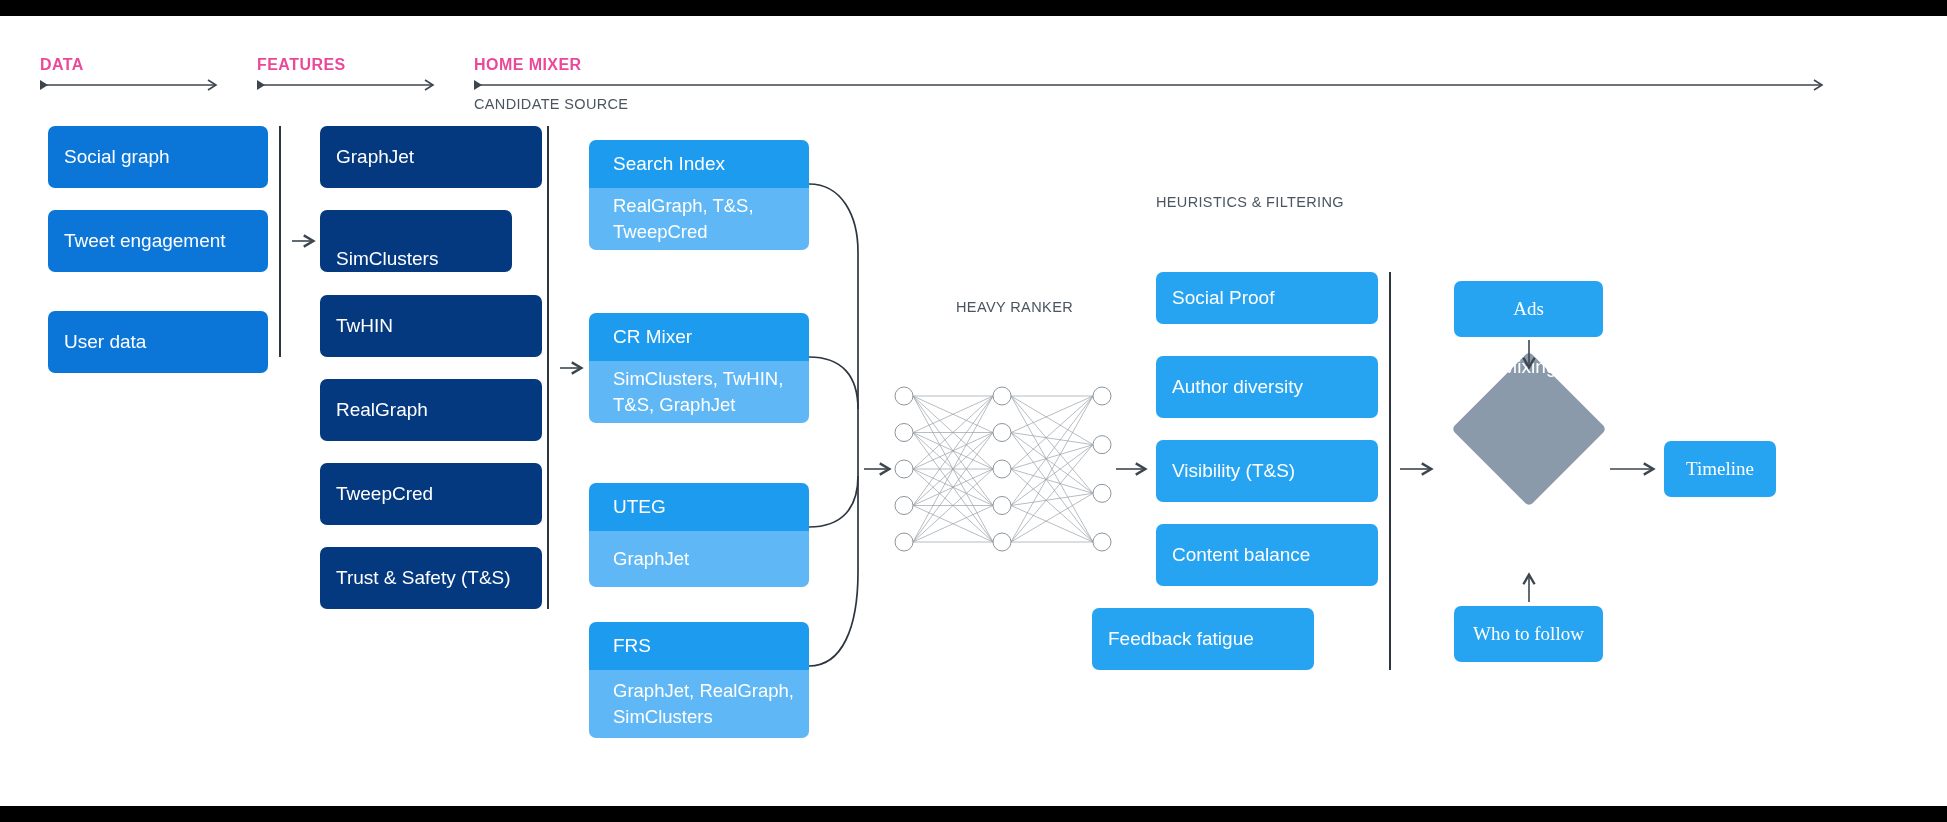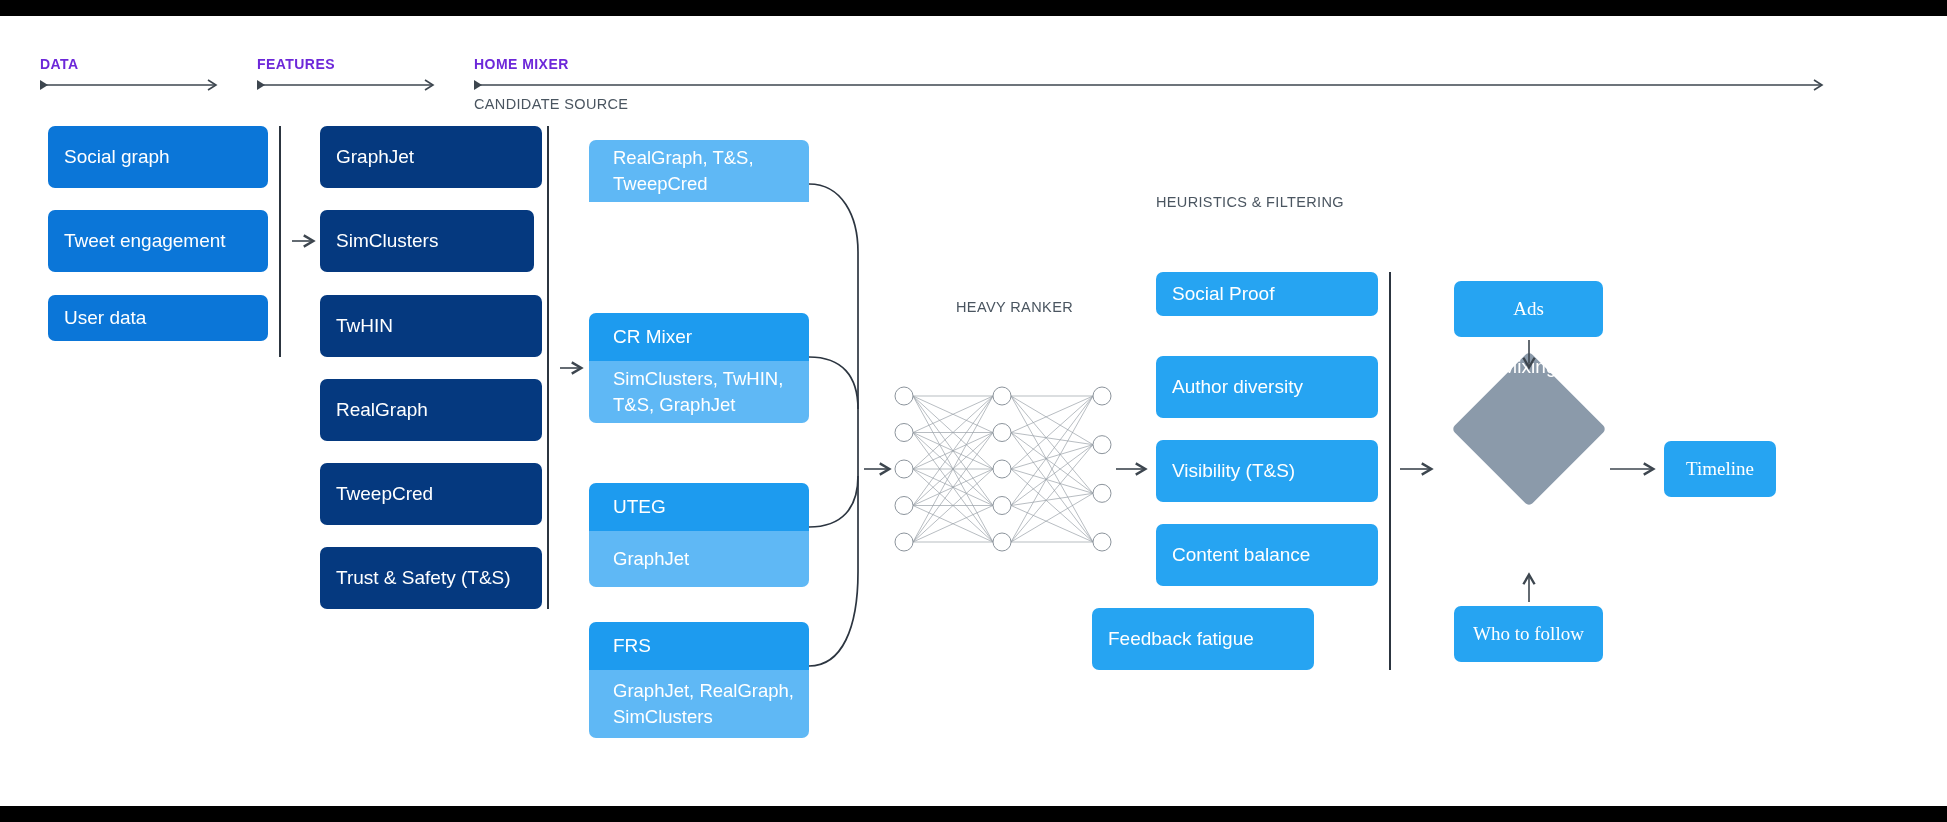--- a/index.html
+++ b/index.html
@@ -3,21 +3,21 @@
 <meta charset="utf-8">
 <style>
   html,body{margin:0;padding:0;background:#000;}
   body{font-family:"Liberation Sans","DejaVu Sans",sans-serif;}
   #stage{position:relative;width:1947px;height:822px;background:#000;overflow:hidden;}
   #canvas{position:absolute;left:0;top:16px;width:1947px;height:790px;background:#ffffff;}
 
   .abs{position:absolute;box-sizing:border-box;}
 
   
-  .sec-label{font-size:14px;font-weight:700;color:#6d28d9;letter-spacing:.45px;white-space:nowrap;}
+  .sec-label{font-size:16px;font-weight:700;color:#ec4899;letter-spacing:.45px;white-space:nowrap;}
   .sub-label{font-size:14.5px;font-weight:400;color:#4a5560;letter-spacing:.35px;white-space:nowrap;}
 
   
   .hdr-rule{height:14px;}
   .hdr-rule svg{display:block;overflow:visible;}
 
   
   .box{border-radius:7px;display:flex;align-items:center;color:#fff;}
   .box span{padding-left:16px;padding-right:14px;font-size:19px;line-height:1.3;}
   .box.center{justify-content:center;font-family:Liberation Serif, serif;}
@@ -84,46 +84,49 @@
   <div class="abs sub-label" style="left:474px;top:80px;">CANDIDATE SOURCE</div>
   <div class="abs sub-label" style="left:1156px;top:178px;">HEURISTICS &amp; FILTERING</div>
   <div class="abs nn-title" style="left:956px;top:283px;">HEAVY RANKER</div>
 
   <div class="abs box box-mid" style="left:48px;top:110px;width:220px;height:62px;">
     <span>Social graph</span>
   </div>
   <div class="abs box box-mid" style="left:48px;top:194px;width:220px;height:62px;">
     <span>Tweet engagement</span>
   </div>
-  <div class="abs box box-mid" style="left:48px;top:279px;width:220px;height:46px;">
+  <div class="abs box box-mid" style="left:48px;top:295px;width:220px;height:62px;">
     <span>User data</span>
   </div>
   <div class="abs vbar" style="left:279px;top:110px;height:231px;"></div>
 
   <div class="abs box box-dark" style="left:320px;top:110px;width:222px;height:62px;">
     <span>GraphJet</span>
   </div>
-  <div class="abs box box-dark" style="left:320px;top:194px;width:214px;height:62px;">
+  <div class="abs box box-dark" style="left:320px;top:194px;width:192px;height:62px;align-items:flex-end;">
     <span>SimClusters</span>
   </div>
   <div class="abs box box-dark" style="left:320px;top:279px;width:222px;height:62px;">
     <span>TwHIN</span>
   </div>
   <div class="abs box box-dark" style="left:320px;top:363px;width:222px;height:62px;">
     <span>RealGraph</span>
   </div>
   <div class="abs box box-dark" style="left:320px;top:447px;width:222px;height:62px;">
     <span>TweepCred</span>
   </div>
   <div class="abs box box-dark" style="left:320px;top:531px;width:222px;height:62px;">
     <span>Trust &amp; Safety (T&amp;S)</span>
   </div>
   <div class="abs vbar" style="left:547px;top:110px;height:483px;"></div>
 
   <div class="abs card" style="left:589px;top:124px;width:220px;height:110px;">
+    <div class="top" style="height:48px;">
+      <span>Search Index</span>
+    </div>
     <div class="bot" style="height:62px;">
       <span>RealGraph, T&amp;S, TweepCred</span>
     </div>
   </div>
 
   <div class="abs card" style="left:589px;top:297px;width:220px;height:110px;">
     <div class="top" style="height:48px;">
       <span>CR Mixer</span>
     </div>
     <div class="bot" style="height:62px;">
@@ -142,21 +145,21 @@
 
   <div class="abs card" style="left:589px;top:606px;width:220px;height:116px;">
     <div class="top" style="height:48px;">
       <span>FRS</span>
     </div>
     <div class="bot" style="height:68px;">
       <span>GraphJet, RealGraph, SimClusters</span>
     </div>
   </div>
 
-  <div class="abs box box-bright" style="left:1156px;top:256px;width:222px;height:44px;">
+  <div class="abs box box-bright" style="left:1156px;top:256px;width:222px;height:52px;">
     <span>Social Proof</span>
   </div>
   <div class="abs box box-bright" style="left:1156px;top:340px;width:222px;height:62px;">
     <span>Author diversity</span>
   </div>
   <div class="abs box box-bright" style="left:1156px;top:424px;width:222px;height:62px;">
     <span>Visibility (T&amp;S)</span>
   </div>
   <div class="abs box box-bright" style="left:1156px;top:508px;width:222px;height:62px;">
     <span>Content balance</span>

